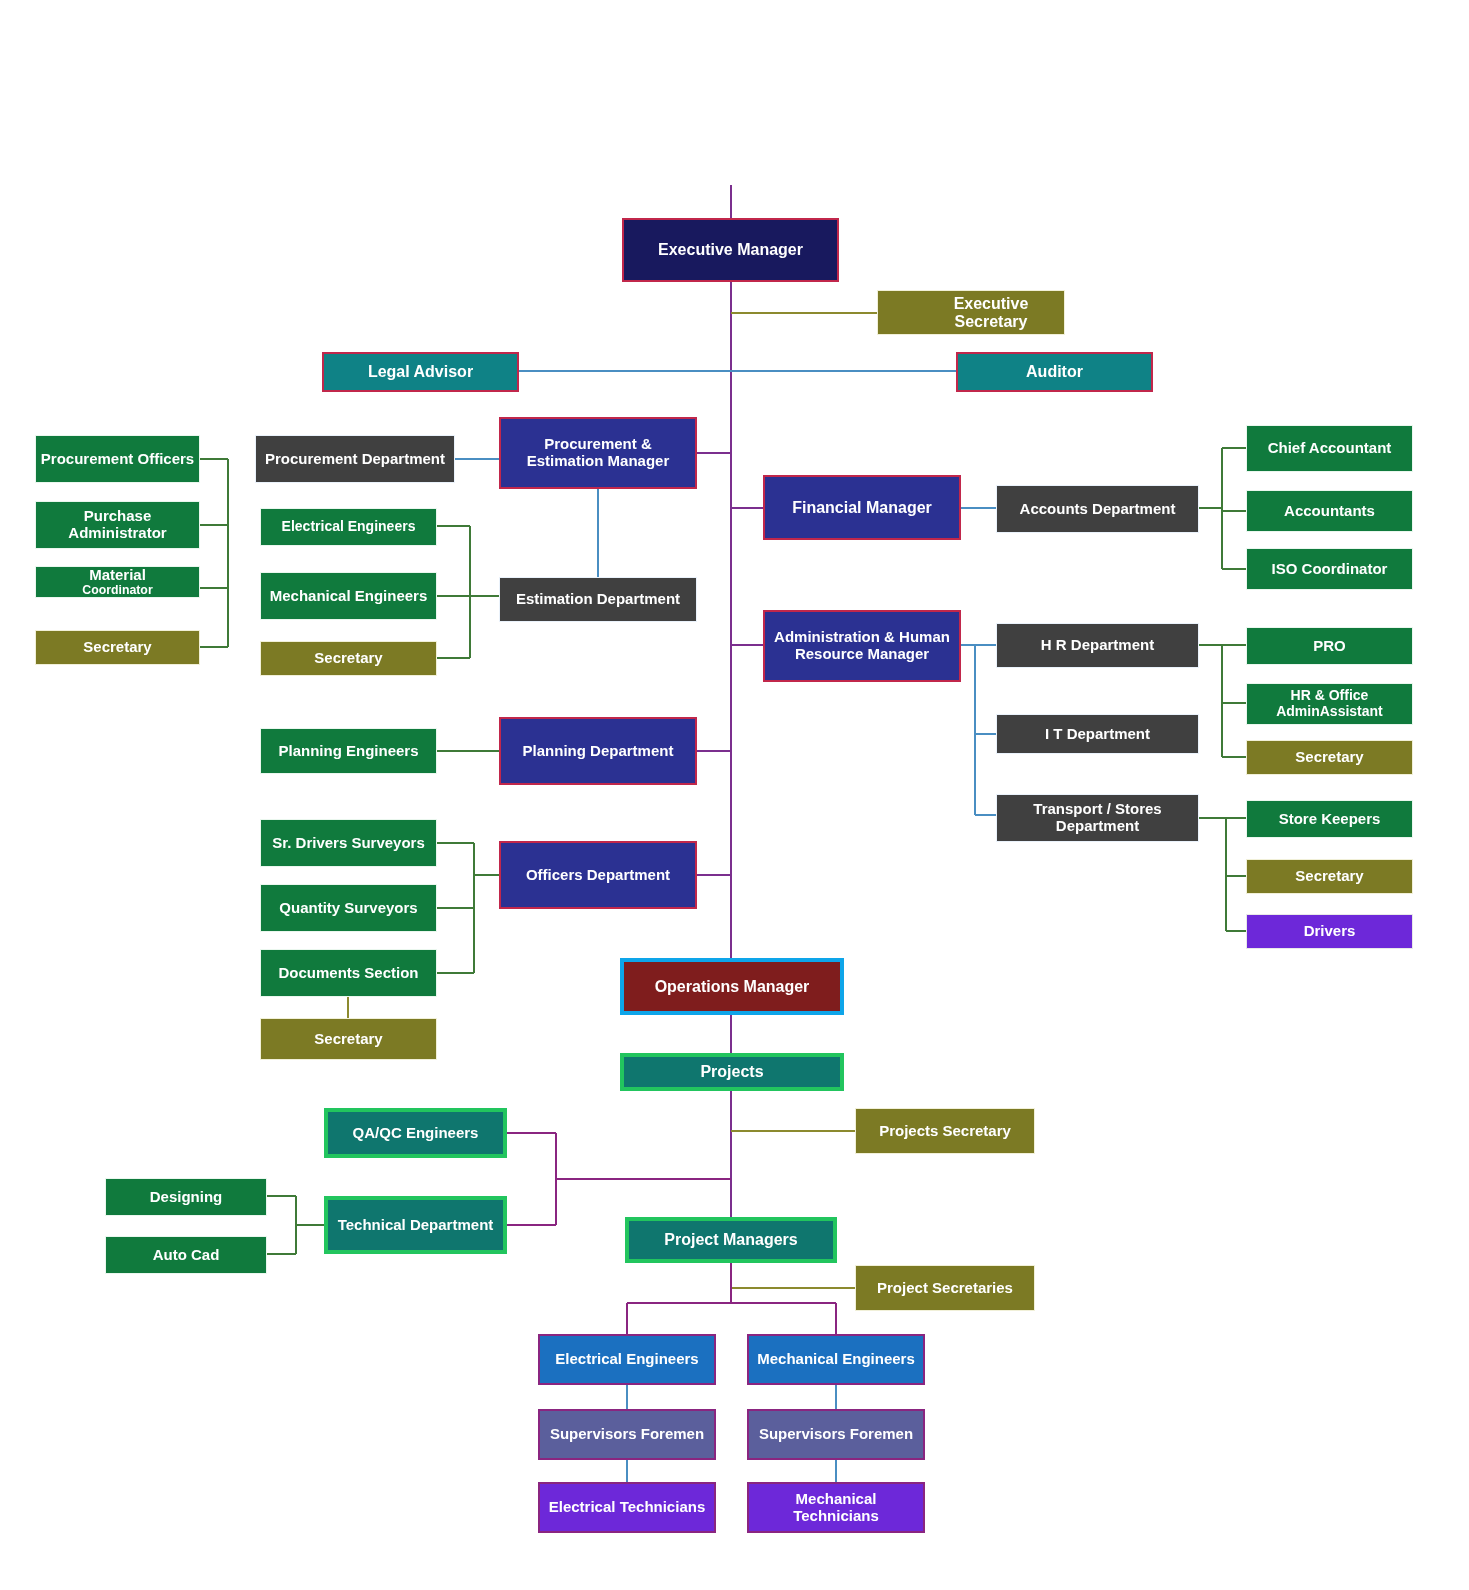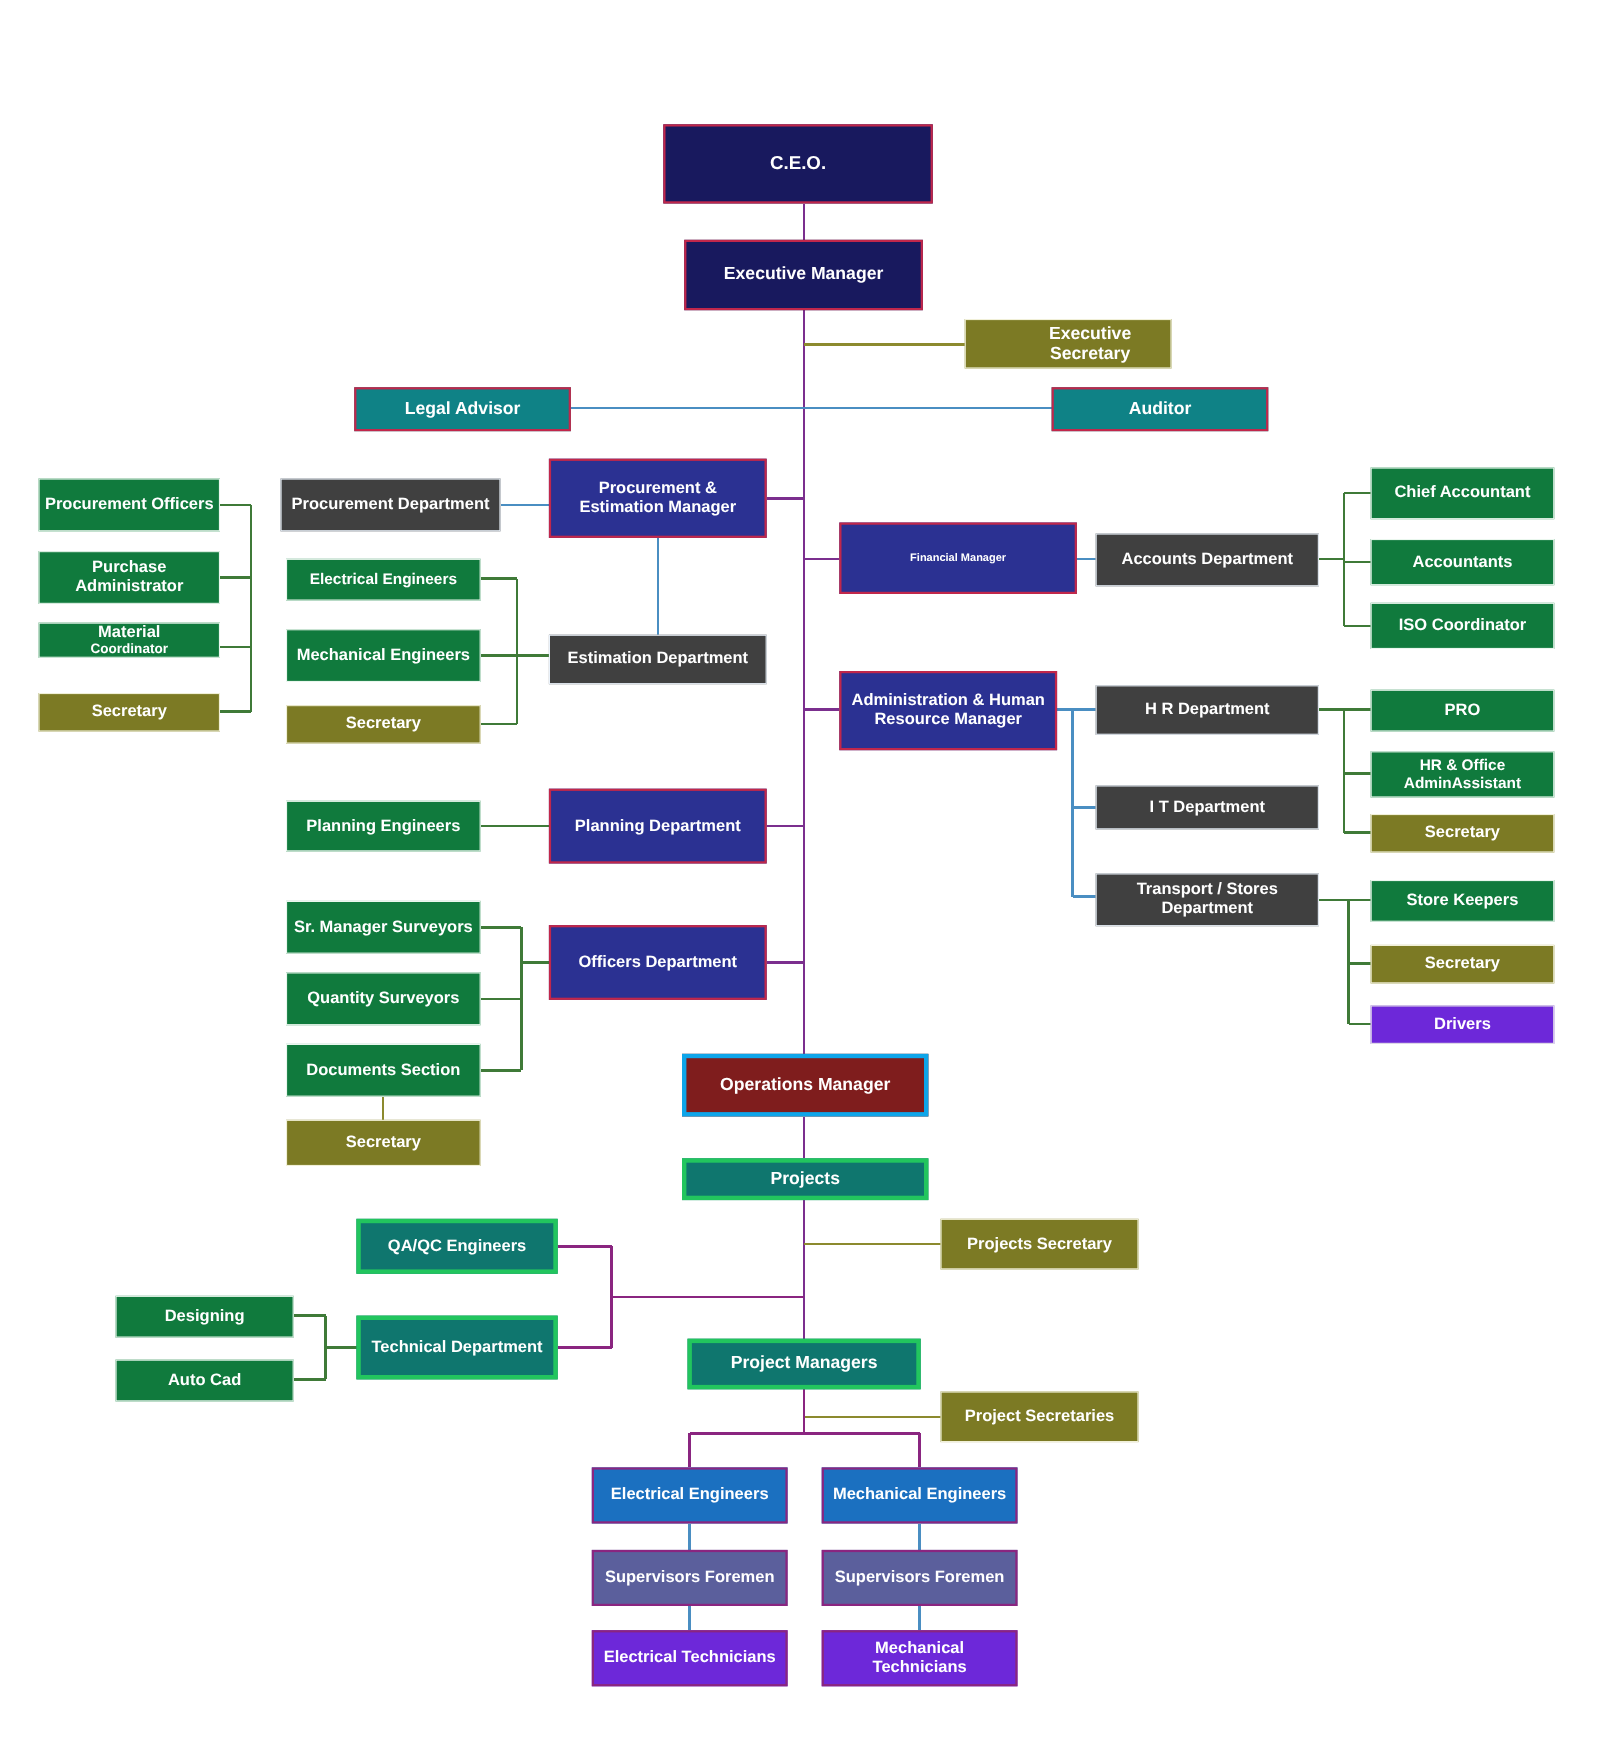--- a/index.html
+++ b/index.html
@@ -159,23 +159,20 @@
       <path d="M836,1303 L836,1334" stroke="#8a2580"></path>
 
       <path d="M627,1385 L627,1409" stroke="#4a8ec2"></path>
       <path d="M627,1460 L627,1482" stroke="#4a8ec2"></path>
 
       <path d="M836,1385 L836,1409" stroke="#4a8ec2"></path>
       <path d="M836,1460 L836,1482" stroke="#4a8ec2"></path>
     </g>
   </svg>
 
-  <div class="node c-navy" style="left:603px; top:113px; width:245px; height:72px; font-size:17px;">
-    <span class="lbl">C.E.O.</span>
-  </div>
 
   <div class="node c-navy" style="left:622px; top:218px; width:217px; height:64px; font-size:16px;">
     <span class="lbl">Executive Manager</span>
   </div>
 
   <div class="node c-olive" style="left:877px; top:290px; width:188px; height:45px; font-size:16px;padding-left:44px;">
     <span class="lbl">Executive Secretary</span>
   </div>
 
   <div class="node c-teal" style="left:322px; top:352px; width:197px; height:40px; font-size:16px;">
@@ -220,21 +217,21 @@
   </div>
 
   <div class="node c-olive" style="left:260px; top:641px; width:177px; height:35px; font-size:15px;">
     <span class="lbl">Secretary</span>
   </div>
 
   <div class="node c-blue" style="left:499px; top:577px; width:198px; height:45px; font-size:15px;">
     <span class="lbl">Estimation Department</span>
   </div>
 
-  <div class="node c-indigo" style="left:763px; top:475px; width:216px; height:65px; font-size:10px;">
+  <div class="node c-indigo" style="left:763px; top:475px; width:198px; height:65px; font-size:16px;">
     <span class="lbl">Financial Manager</span>
   </div>
 
   <div class="node c-blue" style="left:996px; top:485px; width:203px; height:48px; font-size:15px;">
     <span class="lbl">Accounts Department</span>
   </div>
 
   <div class="node c-green" style="left:1246px; top:425px; width:167px; height:47px; font-size:15px;">
     <span class="lbl">Chief Accountant</span>
   </div>
@@ -293,21 +290,21 @@
 
   <div class="node c-green" style="left:260px; top:728px; width:177px; height:46px; font-size:15px;">
     <span class="lbl">Planning Engineers</span>
   </div>
 
   <div class="node c-indigo" style="left:499px; top:841px; width:198px; height:68px; font-size:15px;">
     <span class="lbl">Officers Department</span>
   </div>
 
   <div class="node c-green" style="left:260px; top:819px; width:177px; height:48px; font-size:15px;">
-    <span class="lbl">Sr. Manager Surveyors</span>
+    <span class="lbl">Sr. Drivers Surveyors</span>
   </div>
 
   <div class="node c-green" style="left:260px; top:884px; width:177px; height:48px; font-size:15px;">
     <span class="lbl">Quantity Surveyors</span>
   </div>
 
   <div class="node c-green" style="left:260px; top:949px; width:177px; height:48px; font-size:15px;">
     <span class="lbl">Documents Section</span>
   </div>
 

